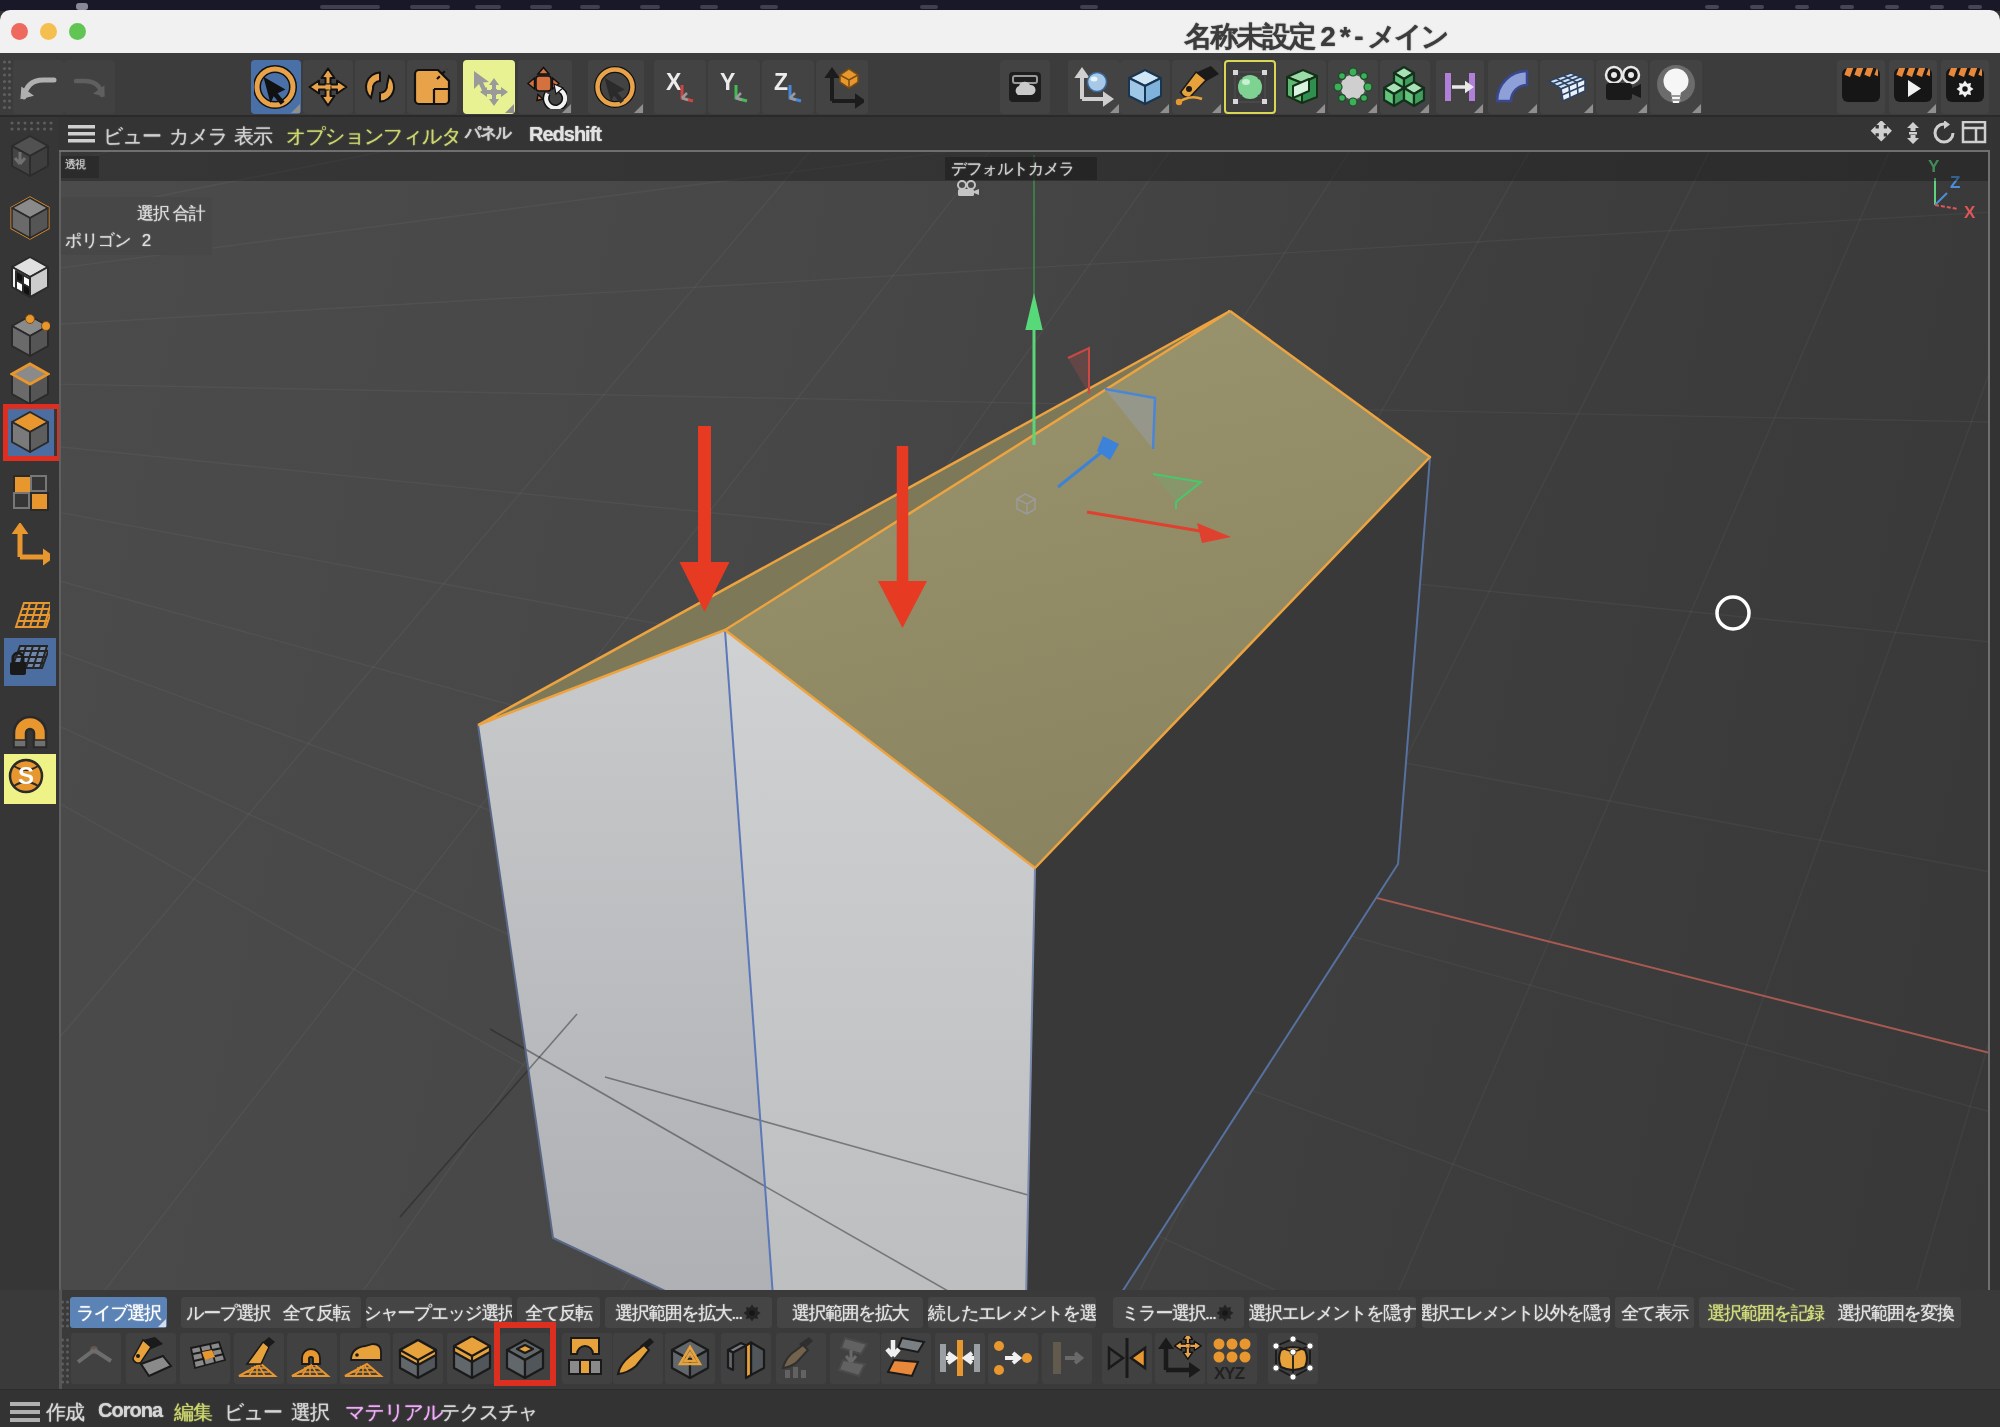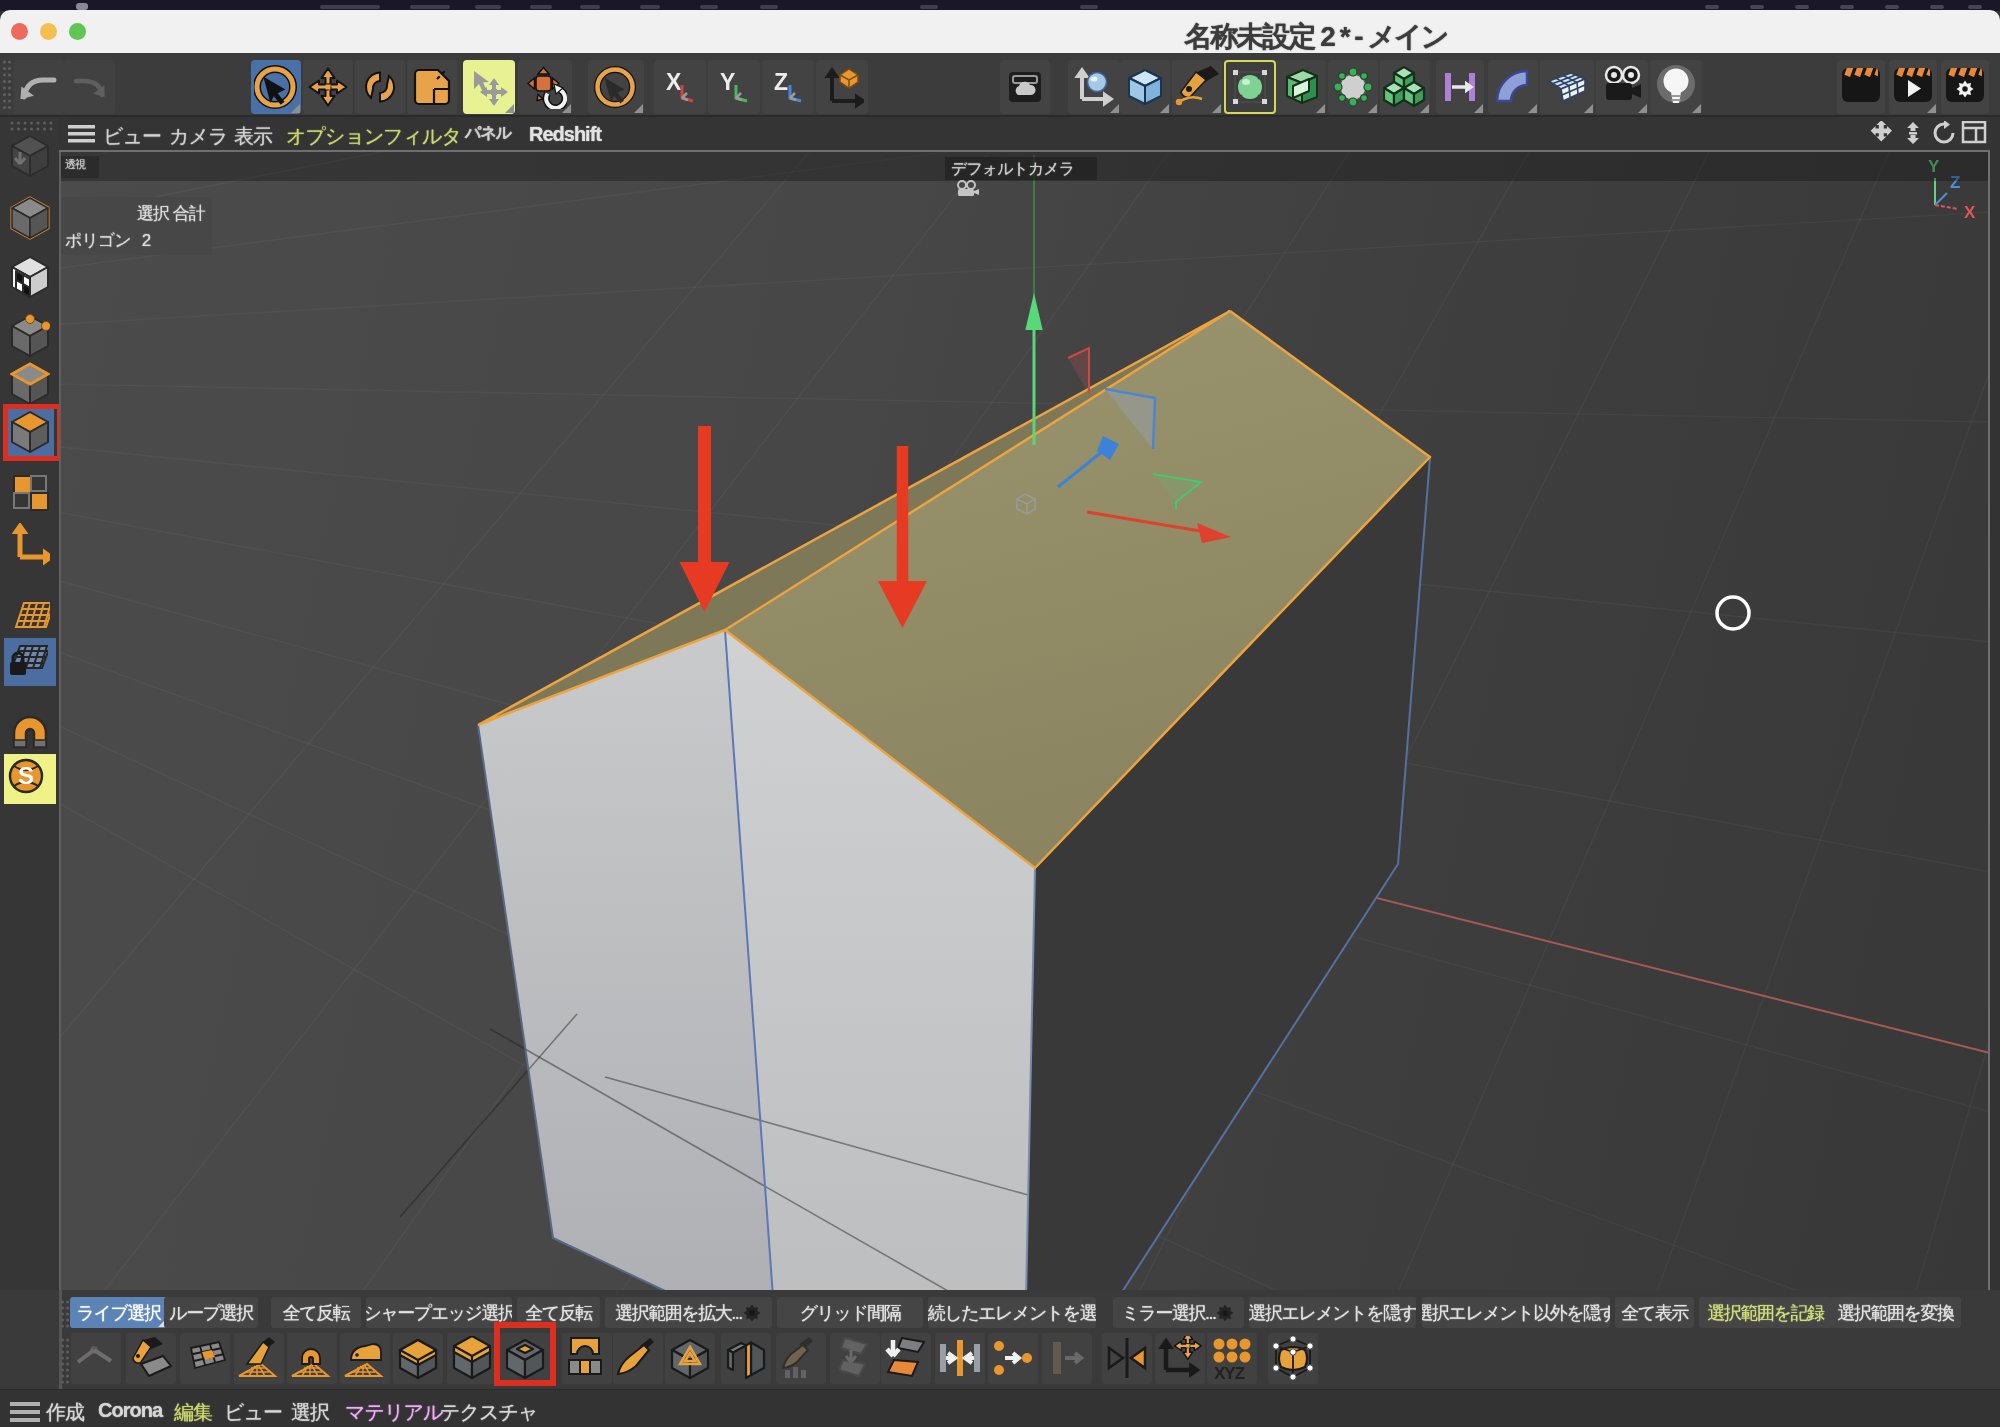--- a/index.html
+++ b/index.html
@@ -679,29 +679,29 @@
     <circle cx="2.5" cy="27" r="1.5" fill="#5e5e5e"></circle>
     <circle cx="7.5" cy="27" r="1.5" fill="#5e5e5e"></circle>
     <circle cx="2.5" cy="33" r="1.5" fill="#5e5e5e"></circle>
     <circle cx="7.5" cy="33" r="1.5" fill="#5e5e5e"></circle>
     <circle cx="2.5" cy="39" r="1.5" fill="#5e5e5e"></circle>
     <circle cx="7.5" cy="39" r="1.5" fill="#5e5e5e"></circle>
     <circle cx="2.5" cy="45" r="1.5" fill="#5e5e5e"></circle>
     <circle cx="7.5" cy="45" r="1.5" fill="#5e5e5e"></circle>
   </svg>
 <div class="btn1" style="left:70px;width:97px;background:#5b83b6;color:#fff;">ライブ選択<div style="position:absolute;right:1px;bottom:1px;width:0;height:0;border-left:8px solid transparent;border-bottom:8px solid #d8dde8"></div></div>
-<div class="btn1" style="left:164px;width:94px;">ループ選択</div>
+<div class="btn1" style="left:181px;width:94px;">ループ選択</div>
 <div class="btn1" style="left:271px;width:90px;">全て反転</div>
 <div class="btn1" style="left:366px;width:146px;">シャープエッジ選択</div>
 <div class="btn1" style="left:517px;width:83px;text-align:center;">全て反転</div>
 <div class="btn1" style="left:605px;width:167px;">選択範囲を拡大...<svg width="20" height="20" viewBox="0 0 20 20" style="">
       <path d="M18.5 10.0 L15.3 12.2 L16.0 16.0 L12.2 15.3 L10.0 18.5 L7.8 15.3 L4.0 16.0 L4.7 12.2 L1.5 10.0 L4.7 7.8 L4.0 4.0 L7.8 4.7 L10.0 1.5 L12.2 4.7 L16.0 4.0 L15.3 7.8 Z" fill="#232323"></path>
       <circle cx="10" cy="10" r="2.72" fill="#161616"></circle>
     </svg></div>
-<div class="btn1" style="left:777px;width:146px;">グリッド間隔</div>
+<div class="btn1" style="left:777px;width:146px;">選択範囲を拡大</div>
 <div class="btn1" style="left:928px;width:168px;">連続したエレメントを選択</div>
 <div class="btn1" style="left:1113px;width:131px;">ミラー選択...<svg width="20" height="20" viewBox="0 0 20 20" style="">
       <path d="M18.5 10.0 L15.3 12.2 L16.0 16.0 L12.2 15.3 L10.0 18.5 L7.8 15.3 L4.0 16.0 L4.7 12.2 L1.5 10.0 L4.7 7.8 L4.0 4.0 L7.8 4.7 L10.0 1.5 L12.2 4.7 L16.0 4.0 L15.3 7.8 Z" fill="#232323"></path>
       <circle cx="10" cy="10" r="2.72" fill="#161616"></circle>
     </svg></div>
 <div class="btn1" style="left:1249px;width:167px;">選択エレメントを隠す</div>
 <div class="btn1" style="left:1422px;width:188px;">選択エレメント以外を隠す</div>
 <div class="btn1" style="left:1615px;width:79px;">全て表示</div>
 <div class="btn1" style="left:1699px;width:133px;color:#d3dd7c;">選択範囲を記録</div>
 <div class="btn1" style="left:1830px;width:131px;">選択範囲を変換</div>

